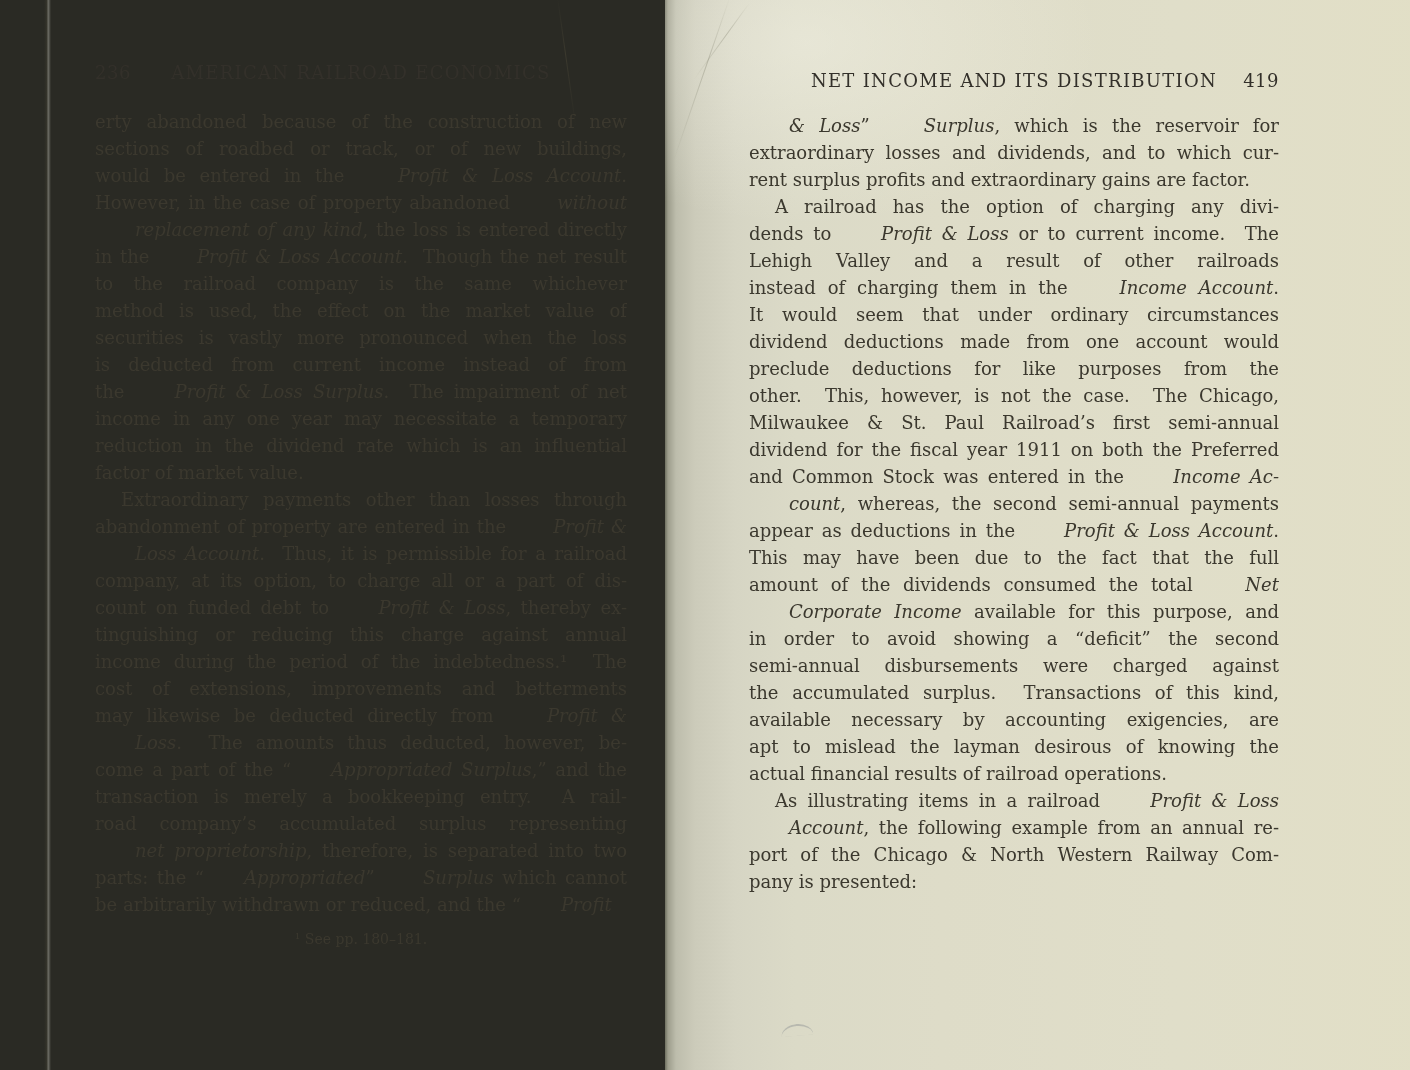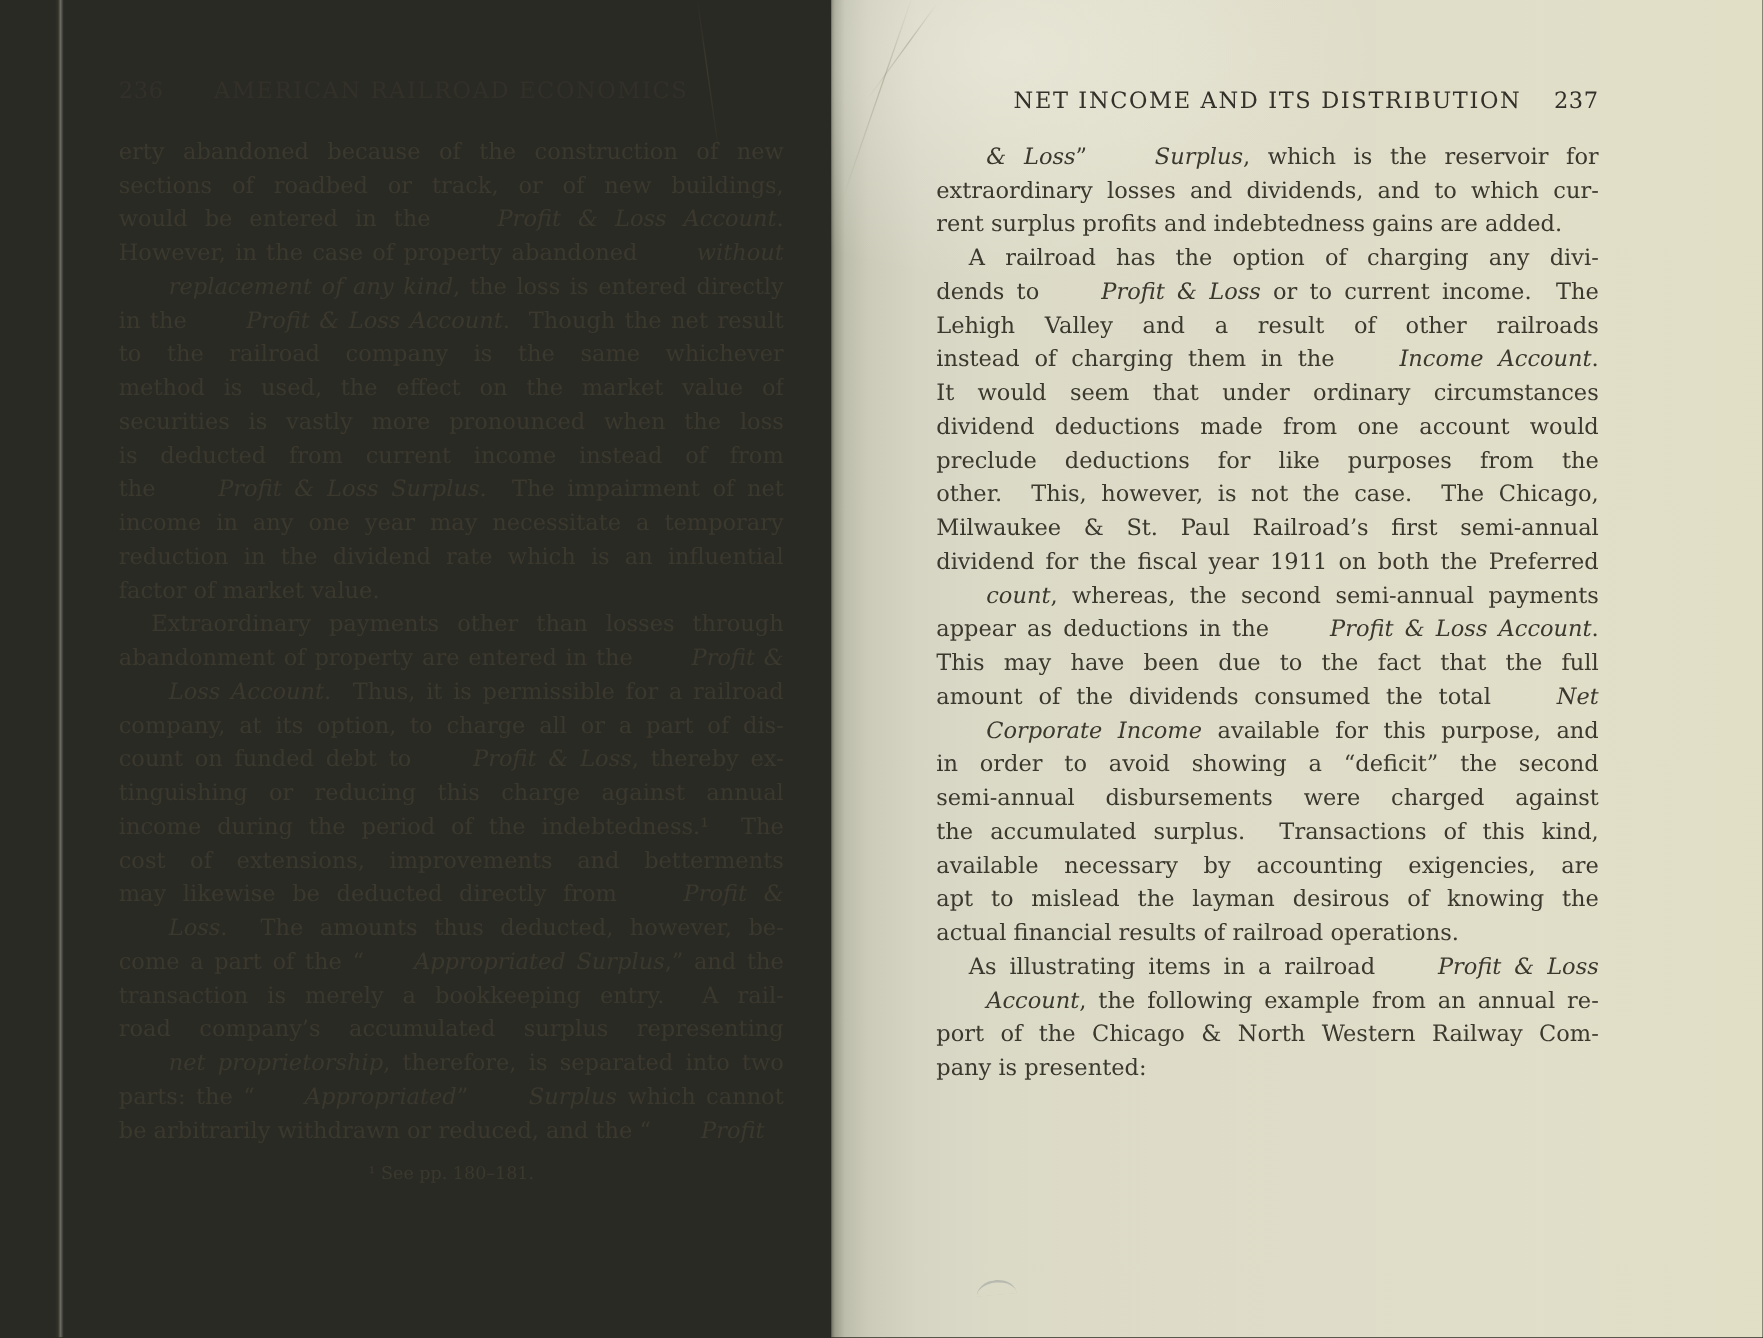--- a/index.html
+++ b/index.html
@@ -115,39 +115,40 @@
       </div>
     <div class="footnote">¹ See pp. 180–181.</div>
     <div class="crease crease-l1"></div>
   </div>
 
   <div class="spine"></div>
 
   <div class="page right">
     <div class="running-head head-right">
       <span class="head-title">NET INCOME AND ITS DISTRIBUTION</span>
-      <span class="pagenum">237</span>
+      <span class="pagenum">419</span>
     </div>
     <div class="body-text body-right">
         <div class="para">
           <div class="line"><i>&amp; Loss</i>” <i>Surplus</i>, which is the reservoir for meeting</div>
           <div class="line">extraordinary losses and dividends, and to which cur-</div>
-          <div class="line last">rent surplus profits and indebtedness gains are added.</div>
+          <div class="line last">rent surplus profits and extraordinary gains are factor.</div>
         </div>
         <div class="para indent">
           <div class="line">A railroad has the option of charging any divi-</div>
           <div class="line">dends to <i>Profit &amp; Loss</i> or to current income.&nbsp; The</div>
           <div class="line">Lehigh Valley and a result of other railroads</div>
           <div class="line">instead of charging them in the <i>Income Account</i>.</div>
           <div class="line">It would seem that under ordinary circumstances</div>
           <div class="line">dividend deductions made from one account would</div>
           <div class="line">preclude deductions for like purposes from the</div>
           <div class="line">other.&nbsp; This, however, is not the case.&nbsp; The Chicago,</div>
           <div class="line">Milwaukee &amp; St. Paul Railroad’s first semi-annual</div>
           <div class="line">dividend for the fiscal year 1911 on both the Preferred</div>
+          <div class="line">and Common Stock was entered in the <i>Income Ac-</i></div>
           <div class="line"><i>count</i>, whereas, the second semi-annual payments</div>
           <div class="line">appear as deductions in the <i>Profit &amp; Loss Account</i>.</div>
           <div class="line">This may have been due to the fact that the full</div>
           <div class="line">amount of the dividends consumed the total <i>Net</i></div>
           <div class="line"><i>Corporate Income</i> available for this purpose, and</div>
           <div class="line">in order to avoid showing a “deficit” the second</div>
           <div class="line">semi-annual disbursements were charged against</div>
           <div class="line">the accumulated surplus.&nbsp; Transactions of this kind,</div>
           <div class="line">available necessary by accounting exigencies, are</div>
           <div class="line">apt to mislead the layman desirous of knowing the</div>

